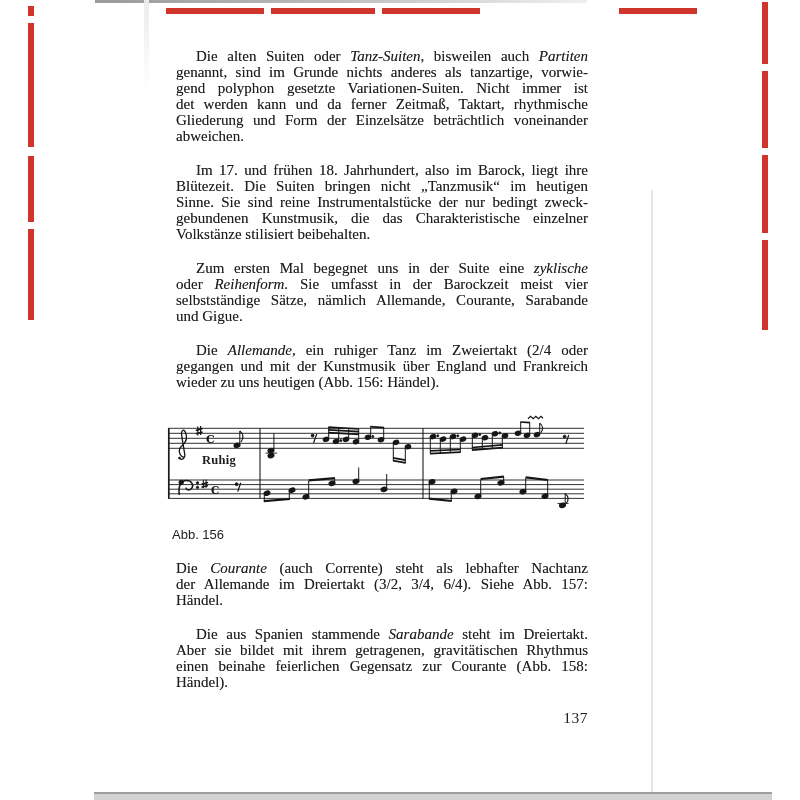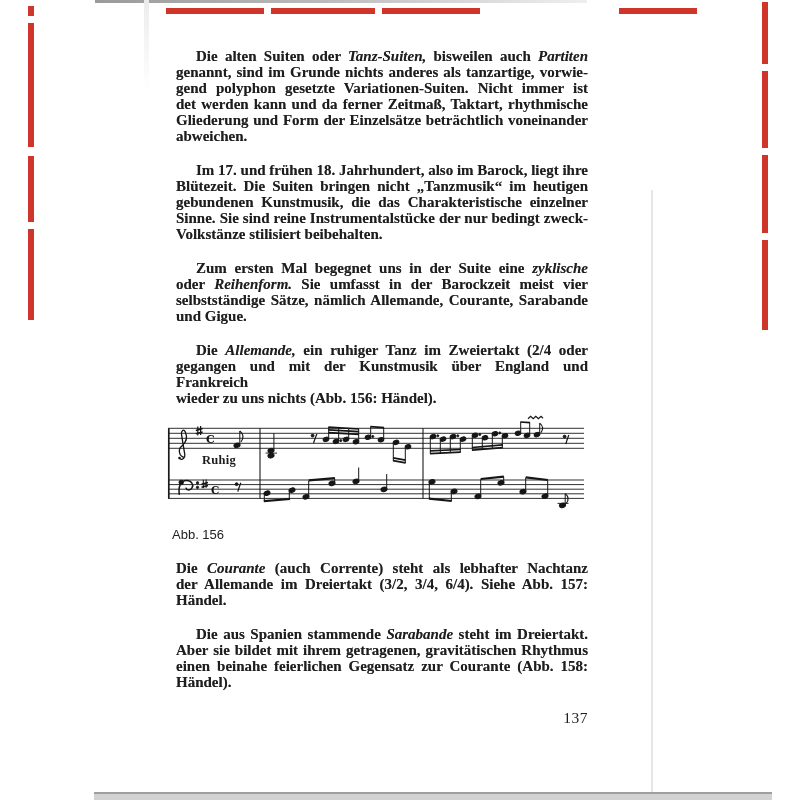--- a/index.html
+++ b/index.html
@@ -19,21 +19,21 @@
   
   .rm{position:absolute;background:#cf352a;}
   
   .textblock{
     position:absolute;left:176px;width:412px;
     font-size:15px;line-height:16px;color:#1e1e1e;
     text-shadow:0 0 .4px rgba(0,0,0,.45);
   }
   #text-top{top:48px;}
   #text-bottom{top:560px;}
-  .para{margin:0;font-weight:bold;}
+  .para{margin:0;}
   .para + .para{margin-top:18px;}
   .line{text-align:justify;text-align-last:justify;white-space:normal;}
   .line.last{text-align-last:left;}
   .line.indent{padding-left:20px;}
   .tempo{
     position:absolute;left:202px;top:405px;
     font-weight:bold;font-size:12.5px;color:#1c1c1c;letter-spacing:.3px;margin-top:48px;
   }
   .caption{
     position:absolute;left:172px;top:527px;
@@ -74,34 +74,34 @@
       <div class="line indent">Die alten Suiten oder <i>Tanz-Suiten,</i> bisweilen auch <i>Partiten</i></div>
       <div class="line">genannt, sind im Grunde nichts anderes als tanzartige, vorwie-</div>
       <div class="line">gend polyphon gesetzte Variationen-Suiten. Nicht immer ist</div>
       <div class="line">det werden kann und da ferner Zeitmaß, Taktart, rhythmische</div>
       <div class="line">Gliederung und Form der Einzelsätze beträchtlich voneinander</div>
       <div class="line last">abweichen.</div>
     </div>
     <div class="para">
       <div class="line indent">Im 17. und frühen 18. Jahrhundert, also im Barock, liegt ihre</div>
       <div class="line">Blütezeit. Die Suiten bringen nicht „Tanzmusik“ im heutigen</div>
+      <div class="line">Sinne. Sie sind reine Instrumentalstücke der nur bedingt zweck-</div>
       <div class="line">gebundenen Kunstmusik, die das Charakteristische einzelner</div>
-      <div class="line">Sinne. Sie sind reine Instrumentalstücke der nur bedingt zweck-</div>
       <div class="line last">Volkstänze stilisiert beibehalten.</div>
     </div>
     <div class="para">
       <div class="line indent">Zum ersten Mal begegnet uns in der Suite eine <i>zyklische</i></div>
       <div class="line">oder <i>Reihenform.</i> Sie umfasst in der Barockzeit meist vier</div>
       <div class="line">selbstständige Sätze, nämlich Allemande, Courante, Sarabande</div>
       <div class="line last">und Gigue.</div>
     </div>
     <div class="para">
       <div class="line indent">Die <i>Allemande,</i> ein ruhiger Tanz im Zweiertakt (2/4 oder</div>
       <div class="line">gegangen und mit der Kunstmusik über England und Frankreich</div>
-      <div class="line last">wieder zu uns nichts (Abb. 156: Händel).</div>
+      <div class="line last">wieder zu uns heutigen (Abb. 156: Händel).</div>
     </div>
   </div>
 
 <div class="tempo">Ruhig</div>
 
 <svg class="music" viewBox="0 -8 420 108" xmlns="http://www.w3.org/2000/svg">
   <g stroke="#1a1a1a" stroke-width="0.9">
     <line x1="2" y1="5.3" x2="418" y2="5.3"></line>
       <line x1="2" y1="10.3" x2="418" y2="10.3"></line>
     <line x1="2" y1="15.3" x2="418" y2="15.3"></line>

